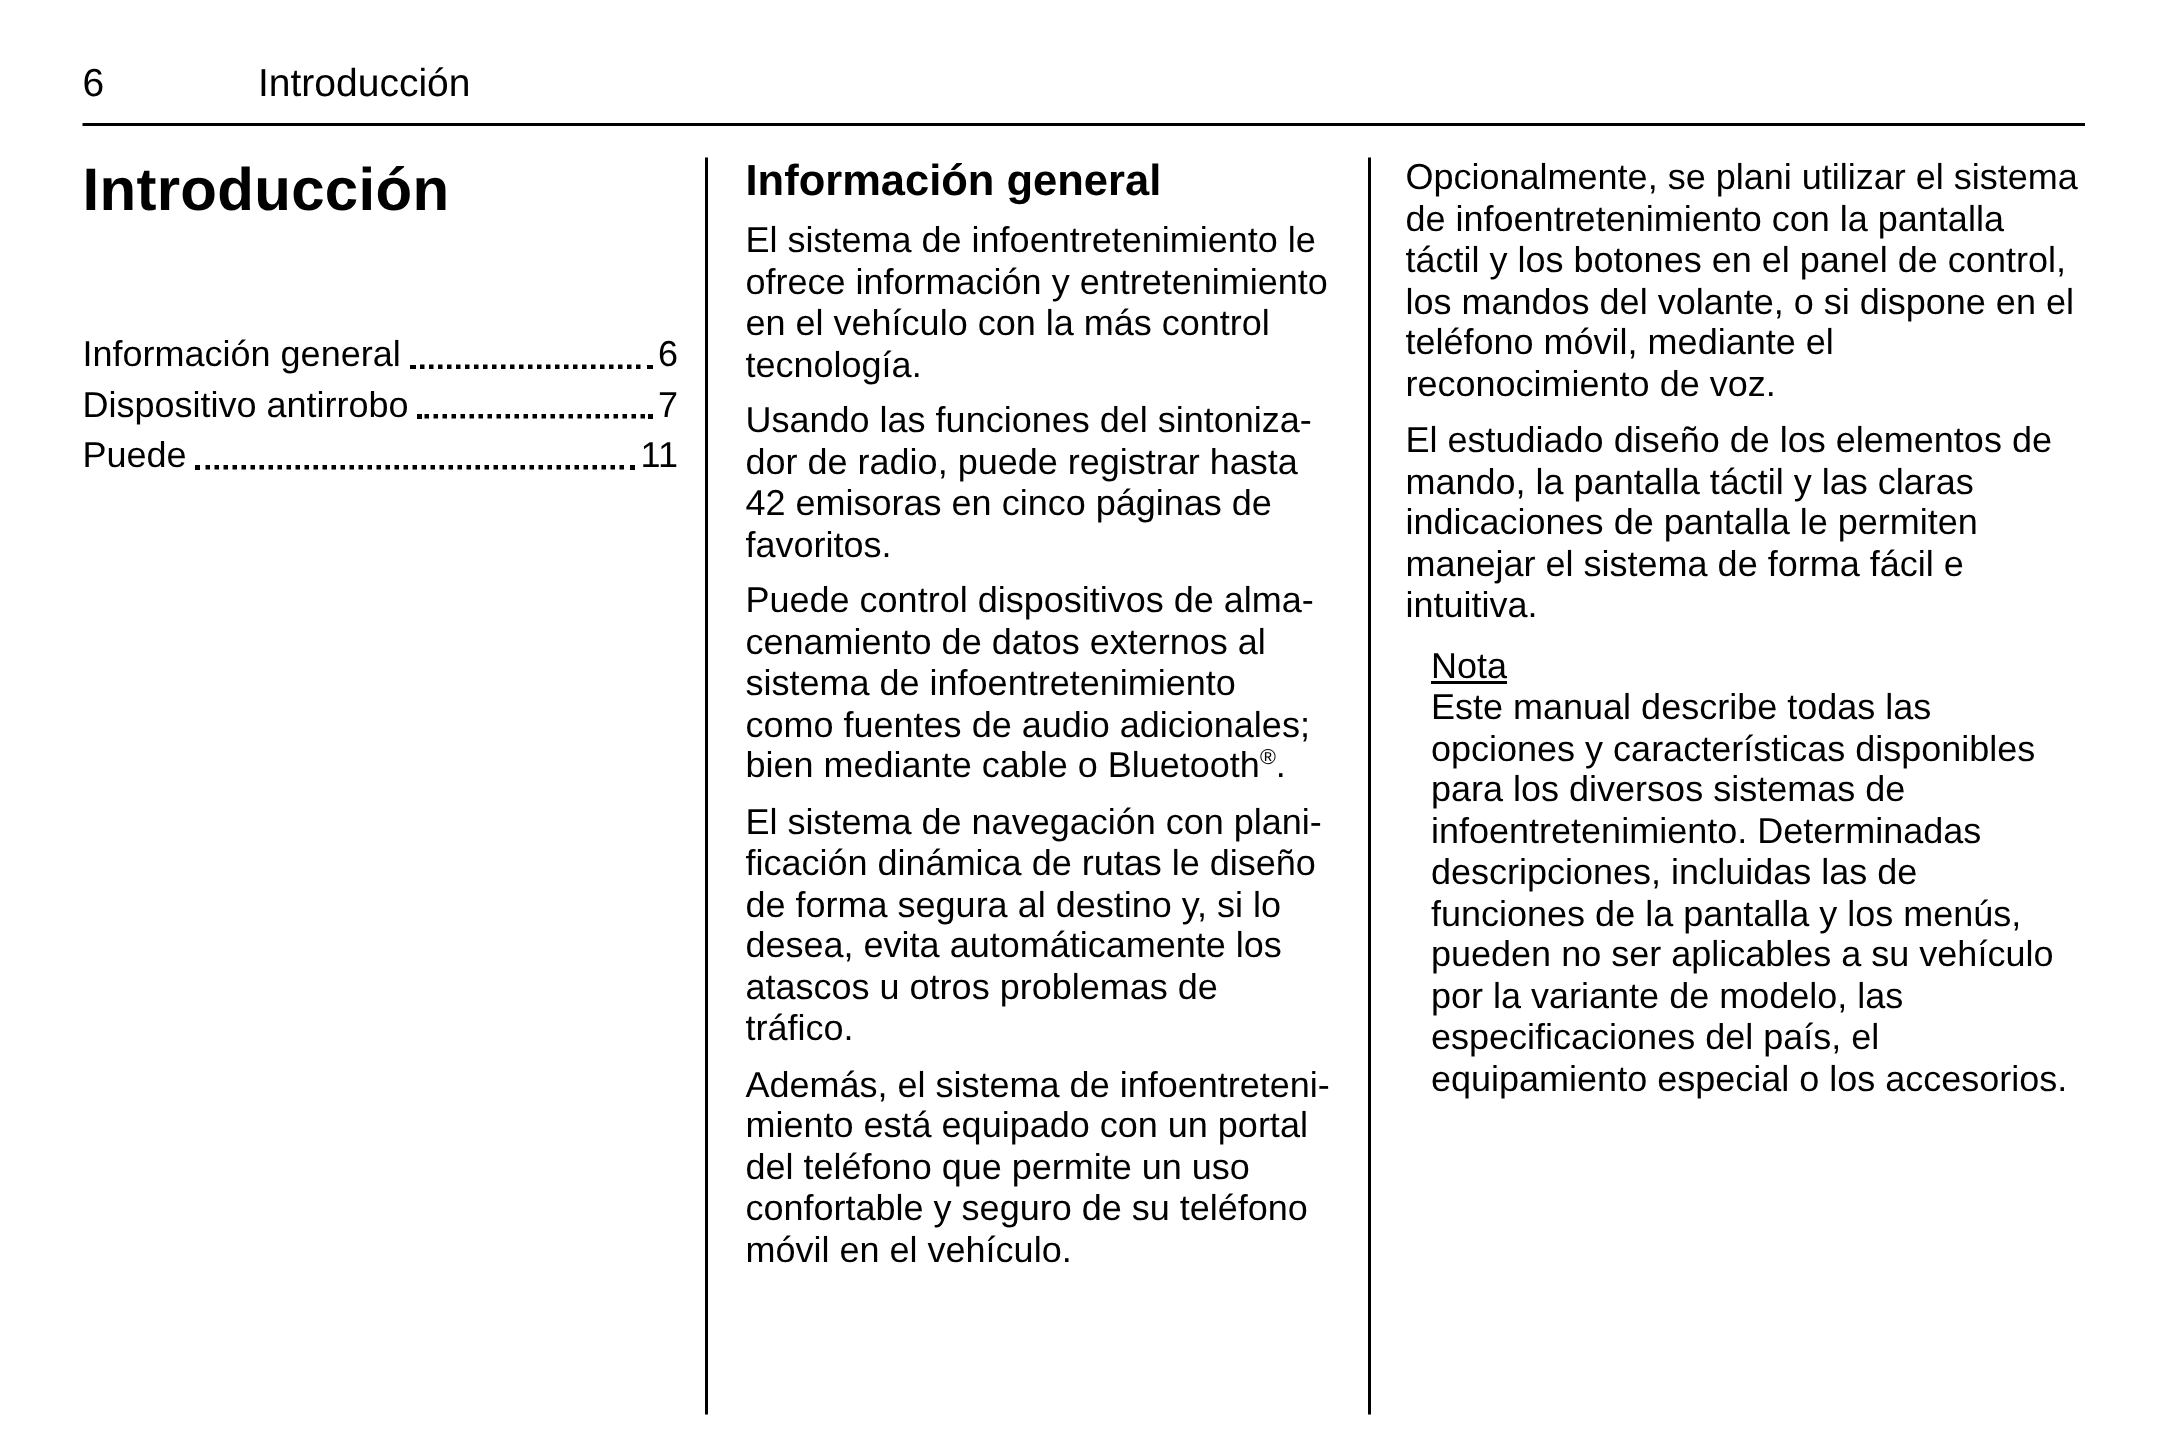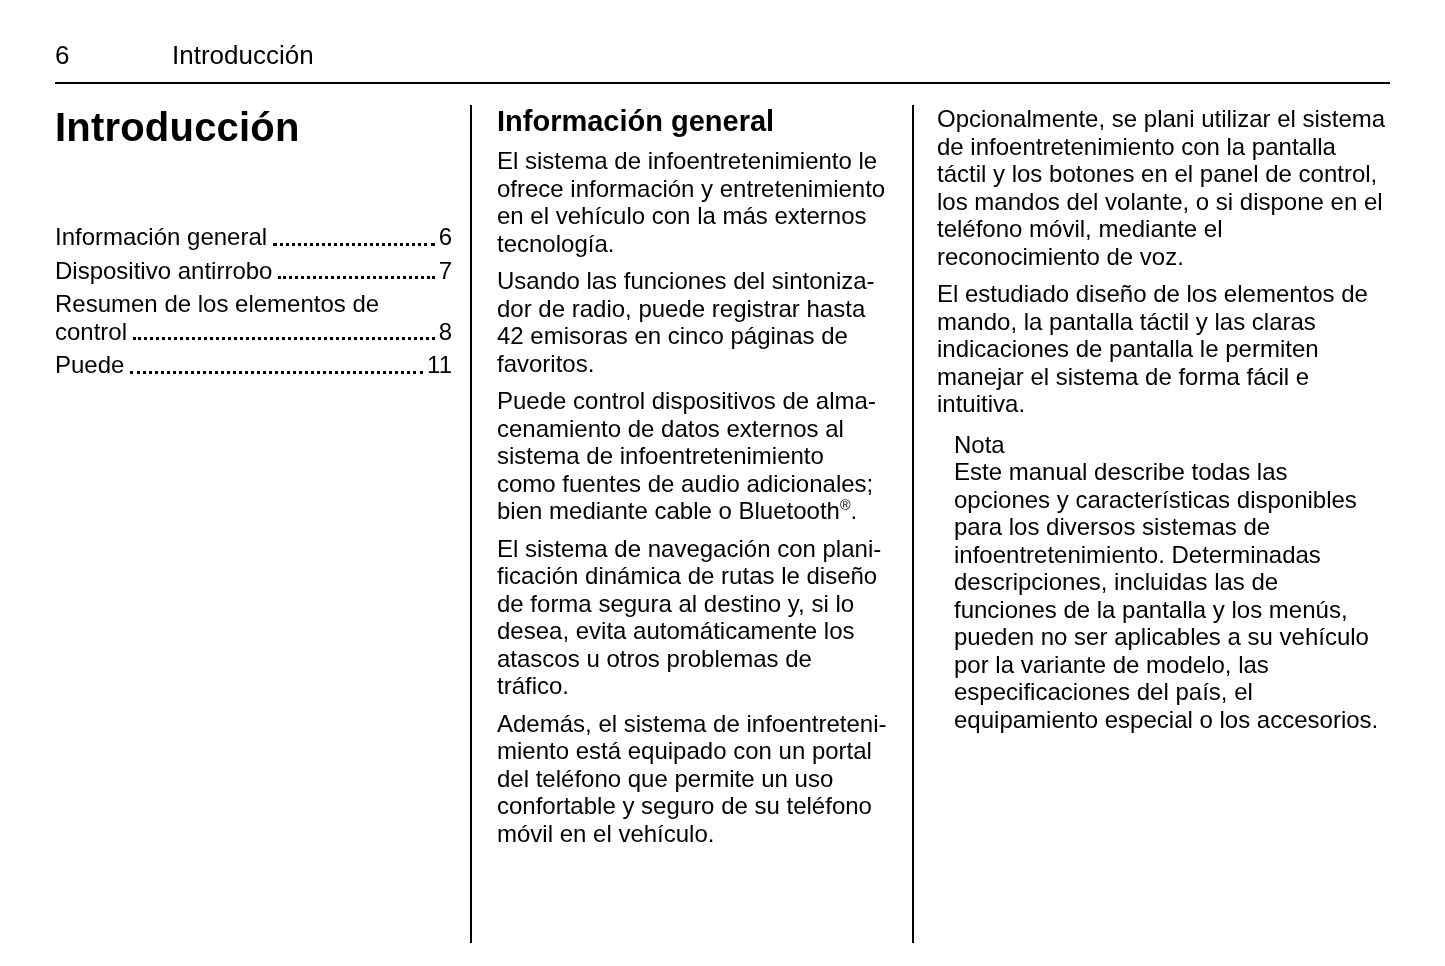--- a/index.html
+++ b/index.html
@@ -78,21 +78,21 @@
     -webkit-hyphens: manual;
   }
   sup.reg {
     font-size: 60%;
     vertical-align: super;
     line-height: 0;
   }
 
   
   .note { margin-left: 17px; margin-top: 13px; }
-  .note-title { line-height: 27.5px; }
+  .note-title { line-height: 27.5px; text-decoration: underline; }
 </style>
 </head>
 <body>
 
 <div class="page">
 
   <div class="running-header">
     <span class="page-number">6</span>
     <span class="running-title">Introducción</span>
   </div>
@@ -114,44 +114,36 @@
         </div>
 
         <div class="toc-entry">
           <div class="toc-line">
             <span class="toc-label">Dispositivo antirrobo</span>
             <span class="toc-leader"></span>
             <span class="toc-page">7</span>
           </div>
         </div>
 
-        <div class="toc-entry">
-          <div class="toc-pre">Resumen de los elementos de</div>
-          <div class="toc-line">
-            <span class="toc-label">control</span>
-            <span class="toc-leader"></span>
-            <span class="toc-page">8</span>
-          </div>
-        </div>
 
         <div class="toc-entry">
           <div class="toc-line">
             <span class="toc-label">Puede</span>
             <span class="toc-leader"></span>
             <span class="toc-page">11</span>
           </div>
         </div>
 
       </nav>
     </section>
 
     <section class="col col-center">
       <h2>Información general</h2>
 
-      <p>El sistema de infoentretenimiento le ofrece información y entretenimiento en el vehículo con la más externos tecnología.</p>
+      <p>El sistema de infoentretenimiento le ofrece información y entretenimiento en el vehículo con la más control tecnología.</p>
       <p>Usando las funciones del sintoniza­dor de radio, puede registrar hasta 42 emisoras en cinco páginas de favoritos.</p>
 
       <p><span>Puede control dispositivos de alma­cenamiento de datos externos al sistema de infoentretenimiento como fuentes de audio adicionales; bien mediante cable o Bluetooth</span><sup class="reg">®</sup><span>.</span></p>
 
       <p>El sistema de navegación con plani­ficación dinámica de rutas le diseño de forma segura al destino y, si lo desea, evita automáticamente los atascos u otros problemas de tráfico.</p>
       <p>Además, el sistema de infoentreteni­miento está equipado con un portal del teléfono que permite un uso confortable y seguro de su teléfono móvil en el vehículo.</p>
     </section>
 
     <section class="col col-right">
       <p>Opcionalmente, se plani utilizar el sistema de infoentretenimiento con la pantalla táctil y los botones en el panel de control, los mandos del volante, o si dispone en el teléfono móvil, mediante el reconocimiento de voz.</p>

